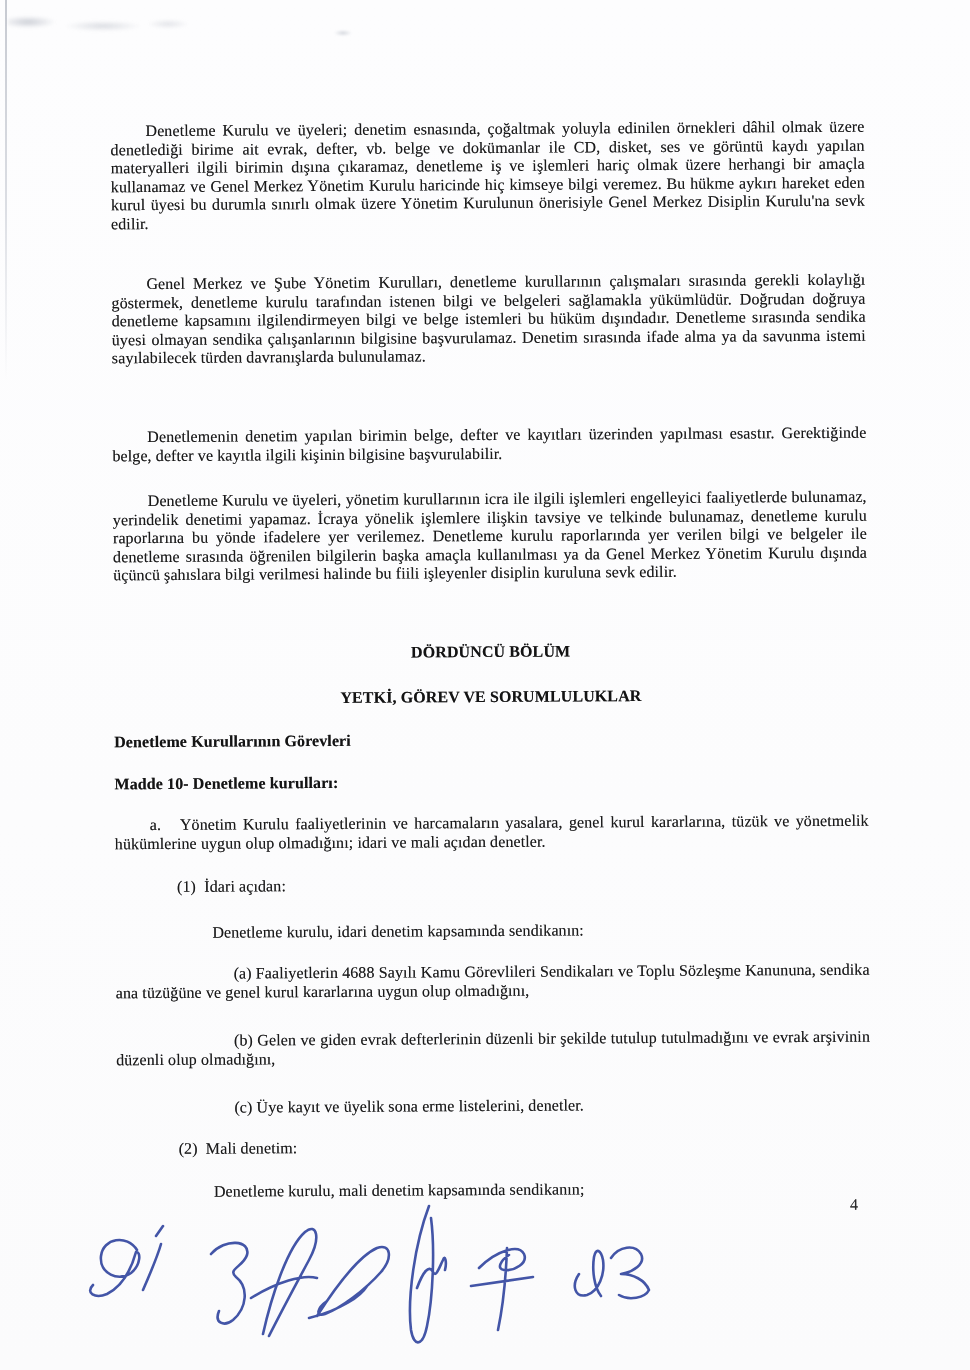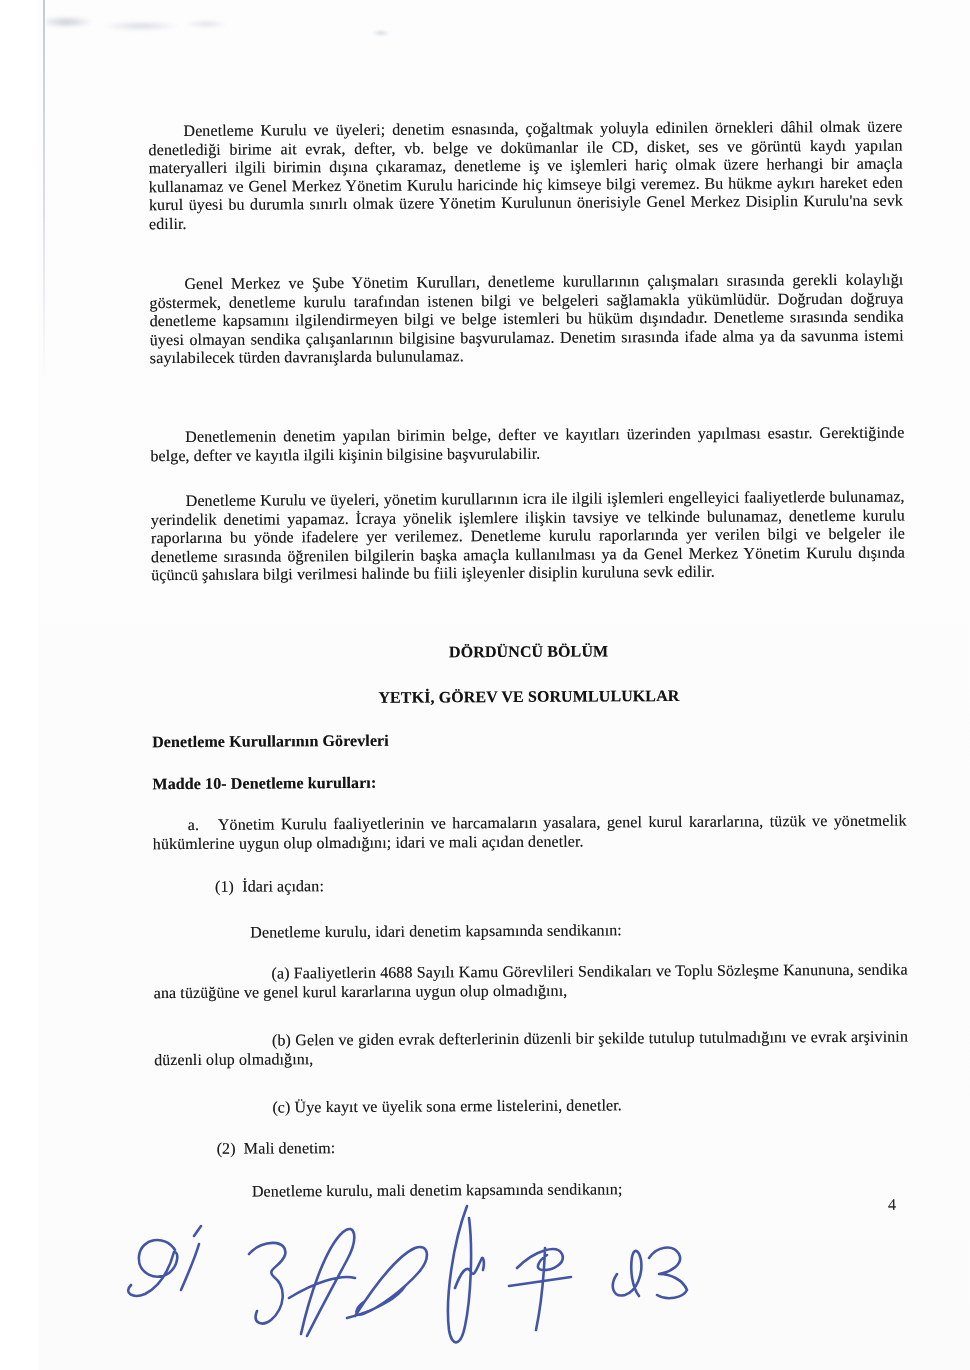--- a/index.html
+++ b/index.html
@@ -7,21 +7,20 @@
   body {
     width: 970px; height: 1370px;
     position: relative;
     overflow: hidden;
     font-family: "Liberation Serif", "DejaVu Serif", serif;
     color: #1c1c1c;
   }
   .page {
     position: absolute; inset: 0;
     background: linear-gradient(180deg, #fdfdfe 0%, #fcfcfd 60%, #fbfbfc 100%);
-    margin-left: 38px;
   }
   
   .edge-line {
     position: absolute; left: 5px; top: 0; width: 2px; height: 380px;
     background: linear-gradient(180deg, #b9bdc6 0%, #d3d6dd 55%, rgba(220,223,229,0) 100%);
     opacity: .8;
   }
   .corner-smudge {
     position: absolute; left: 8px; top: 10px; width: 180px; height: 28px;
     background:

